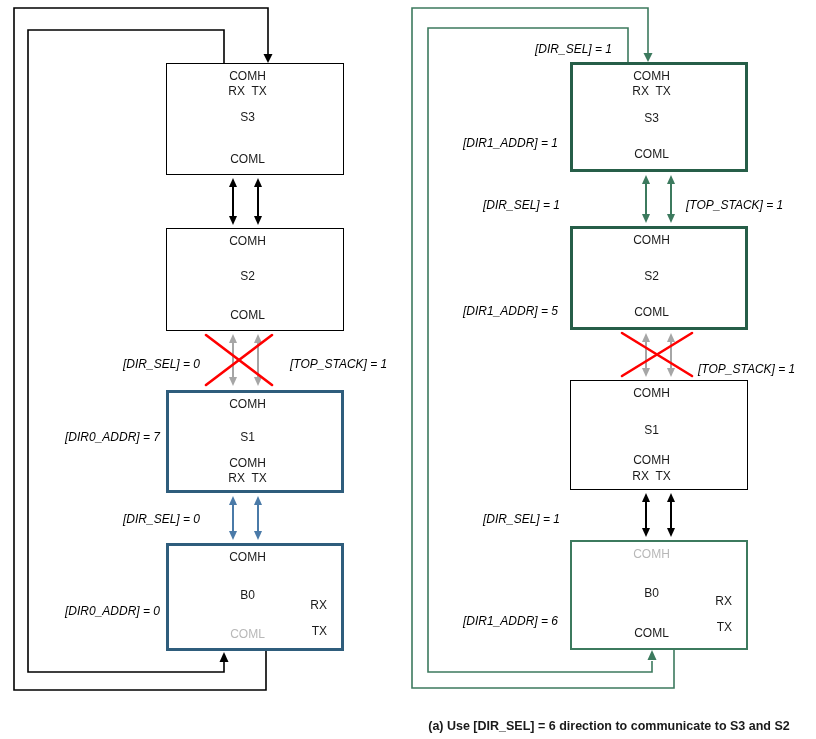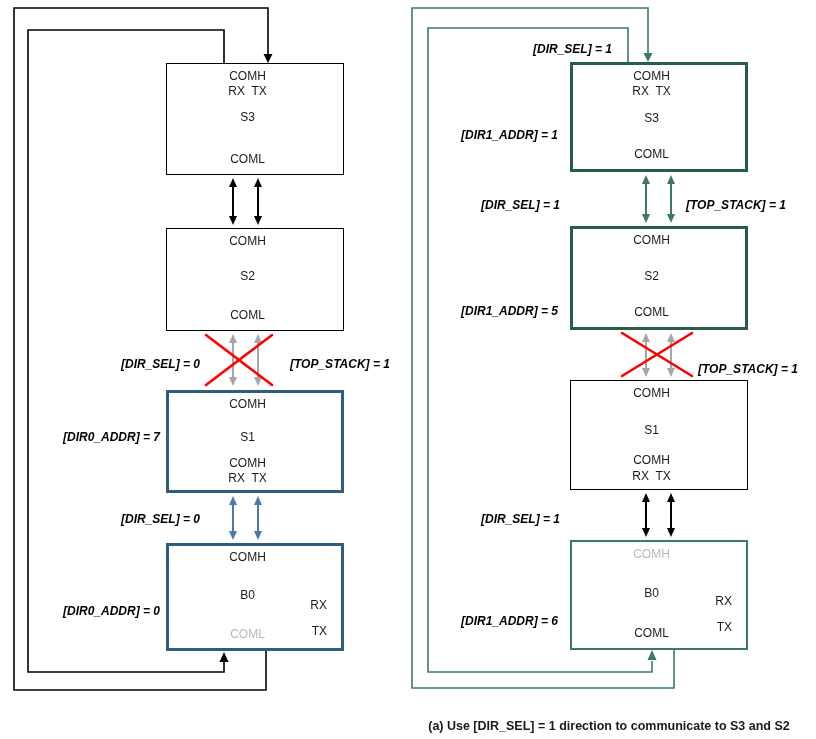--- a/index.html
+++ b/index.html
@@ -26,21 +26,21 @@
   .b-blue{border:3px solid var(--thick-blue)}
   .b-green{border:3px solid var(--thick-green)}
   .b-greenthin{border:2px solid var(--green-line)}
   .t{
     position:absolute;left:0;right:15px;text-align:center;
     font-size:12px;color:#1a1a1a;white-space:pre;
   }
   .side{position:absolute;right:14px;font-size:12px;color:#1a1a1a;}
   .muted{color:var(--gray-text);}
   .lab{
-    position:absolute;font-size:12px;font-weight:bold;font-style:italic;
+    position:absolute;font-size:12px;font-weight:normal;font-style:italic;
     color:#000;white-space:nowrap;
   }
   .ra{text-align:right;}
   .caption{
     position:absolute;font-size:12.5px;font-weight:bold;color:#1a1a1a;
     text-align:center;white-space:nowrap;
   }
 </style>
 </head>
 <body>
@@ -179,23 +179,23 @@
 
   <div class="box b-greenthin" style="left:570px;top:540px;width:178px;height:110px">
     <span class="t muted" style="top:5px">COMH</span>
     <span class="t" style="top:44px">B0</span>
     <span class="side" style="top:52px">RX</span>
     <span class="side" style="top:78px">TX</span>
     <span class="t" style="bottom:8px">COML</span>
   </div>
 
   <div class="lab ra" style="left:516px;top:42px;width:96px">[DIR_SEL] = 1</div>
-  <div class="lab ra" style="left:440px;top:128px;width:118px">[DIR1_ADDR] = 1</div>
+  <div class="lab ra" style="left:440px;top:136px;width:118px">[DIR1_ADDR] = 1</div>
   <div class="lab ra" style="left:460px;top:198px;width:100px">[DIR_SEL] = 1</div>
   <div class="lab" style="left:686px;top:198px;width:122px">[TOP_STACK] = 1</div>
   <div class="lab ra" style="left:440px;top:304px;width:118px">[DIR1_ADDR] = 5</div>
   <div class="lab" style="left:698px;top:362px;width:122px">[TOP_STACK] = 1</div>
   <div class="lab ra" style="left:460px;top:512px;width:100px">[DIR_SEL] = 1</div>
   <div class="lab ra" style="left:440px;top:614px;width:118px">[DIR1_ADDR] = 6</div>
 
-  <div class="caption" style="left:408px;top:719px;width:402px">(a) Use [DIR_SEL] = 1 direction to communicate to S3 and S2</div>
+  <div class="caption" style="left:408px;top:719px;width:402px">(a) Use [DIR_SEL] = 6 direction to communicate to S3 and S2</div>
 
 </div>
 
 </body></html>

